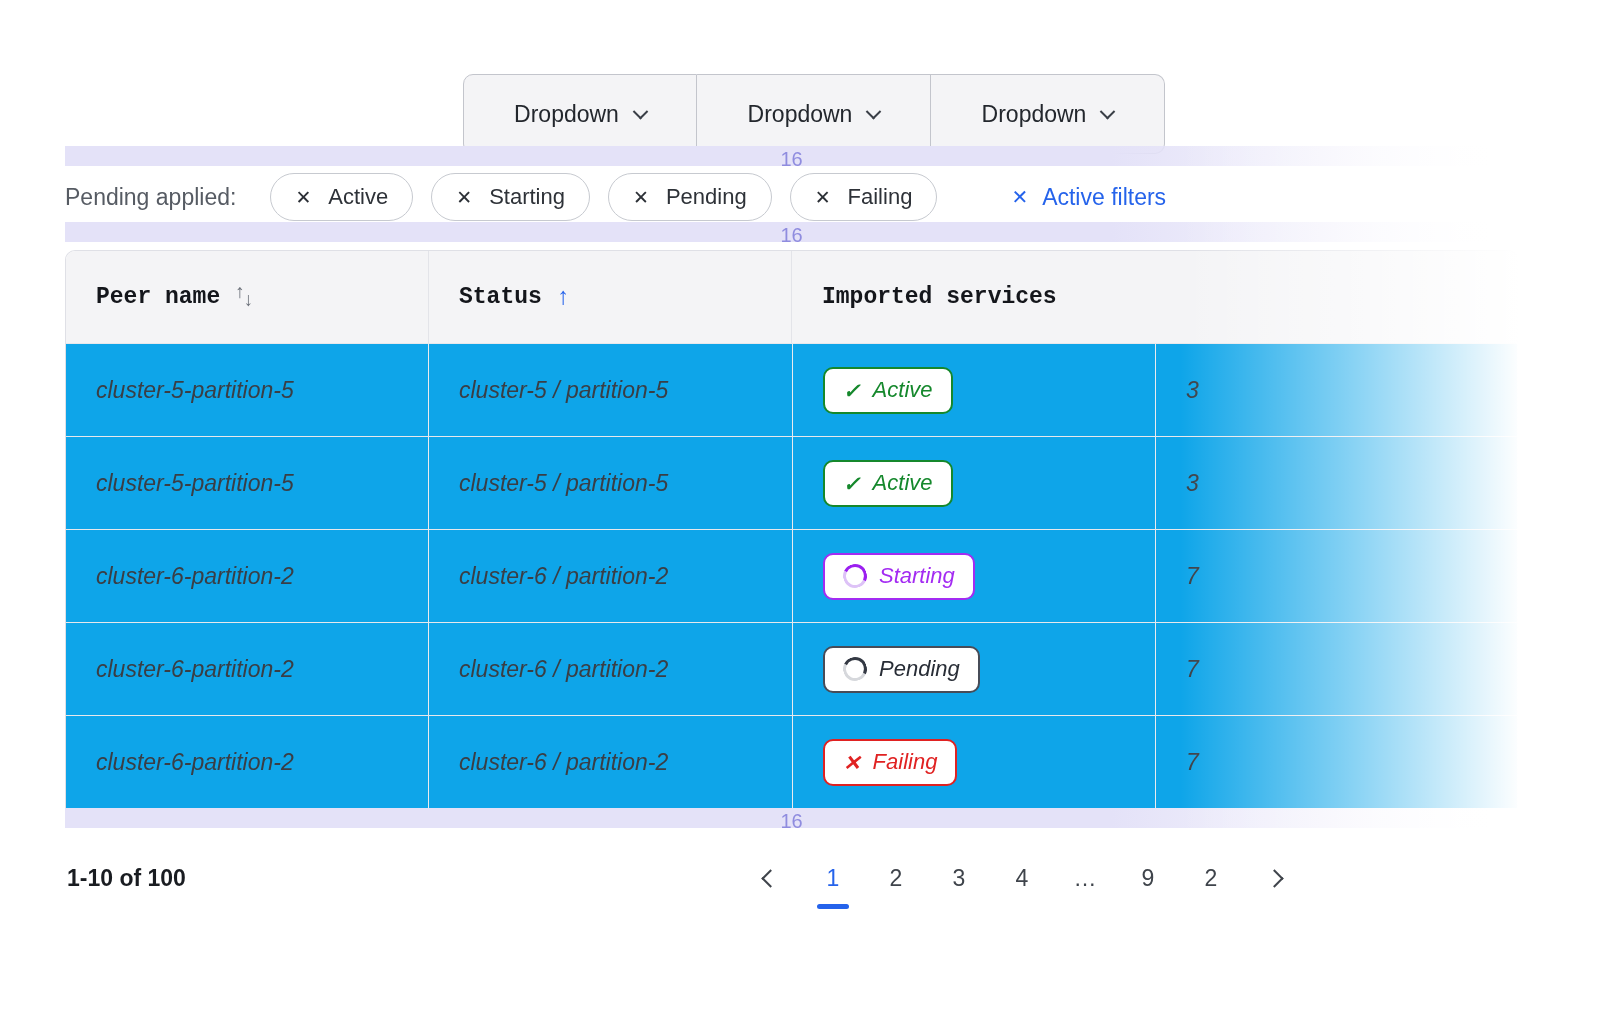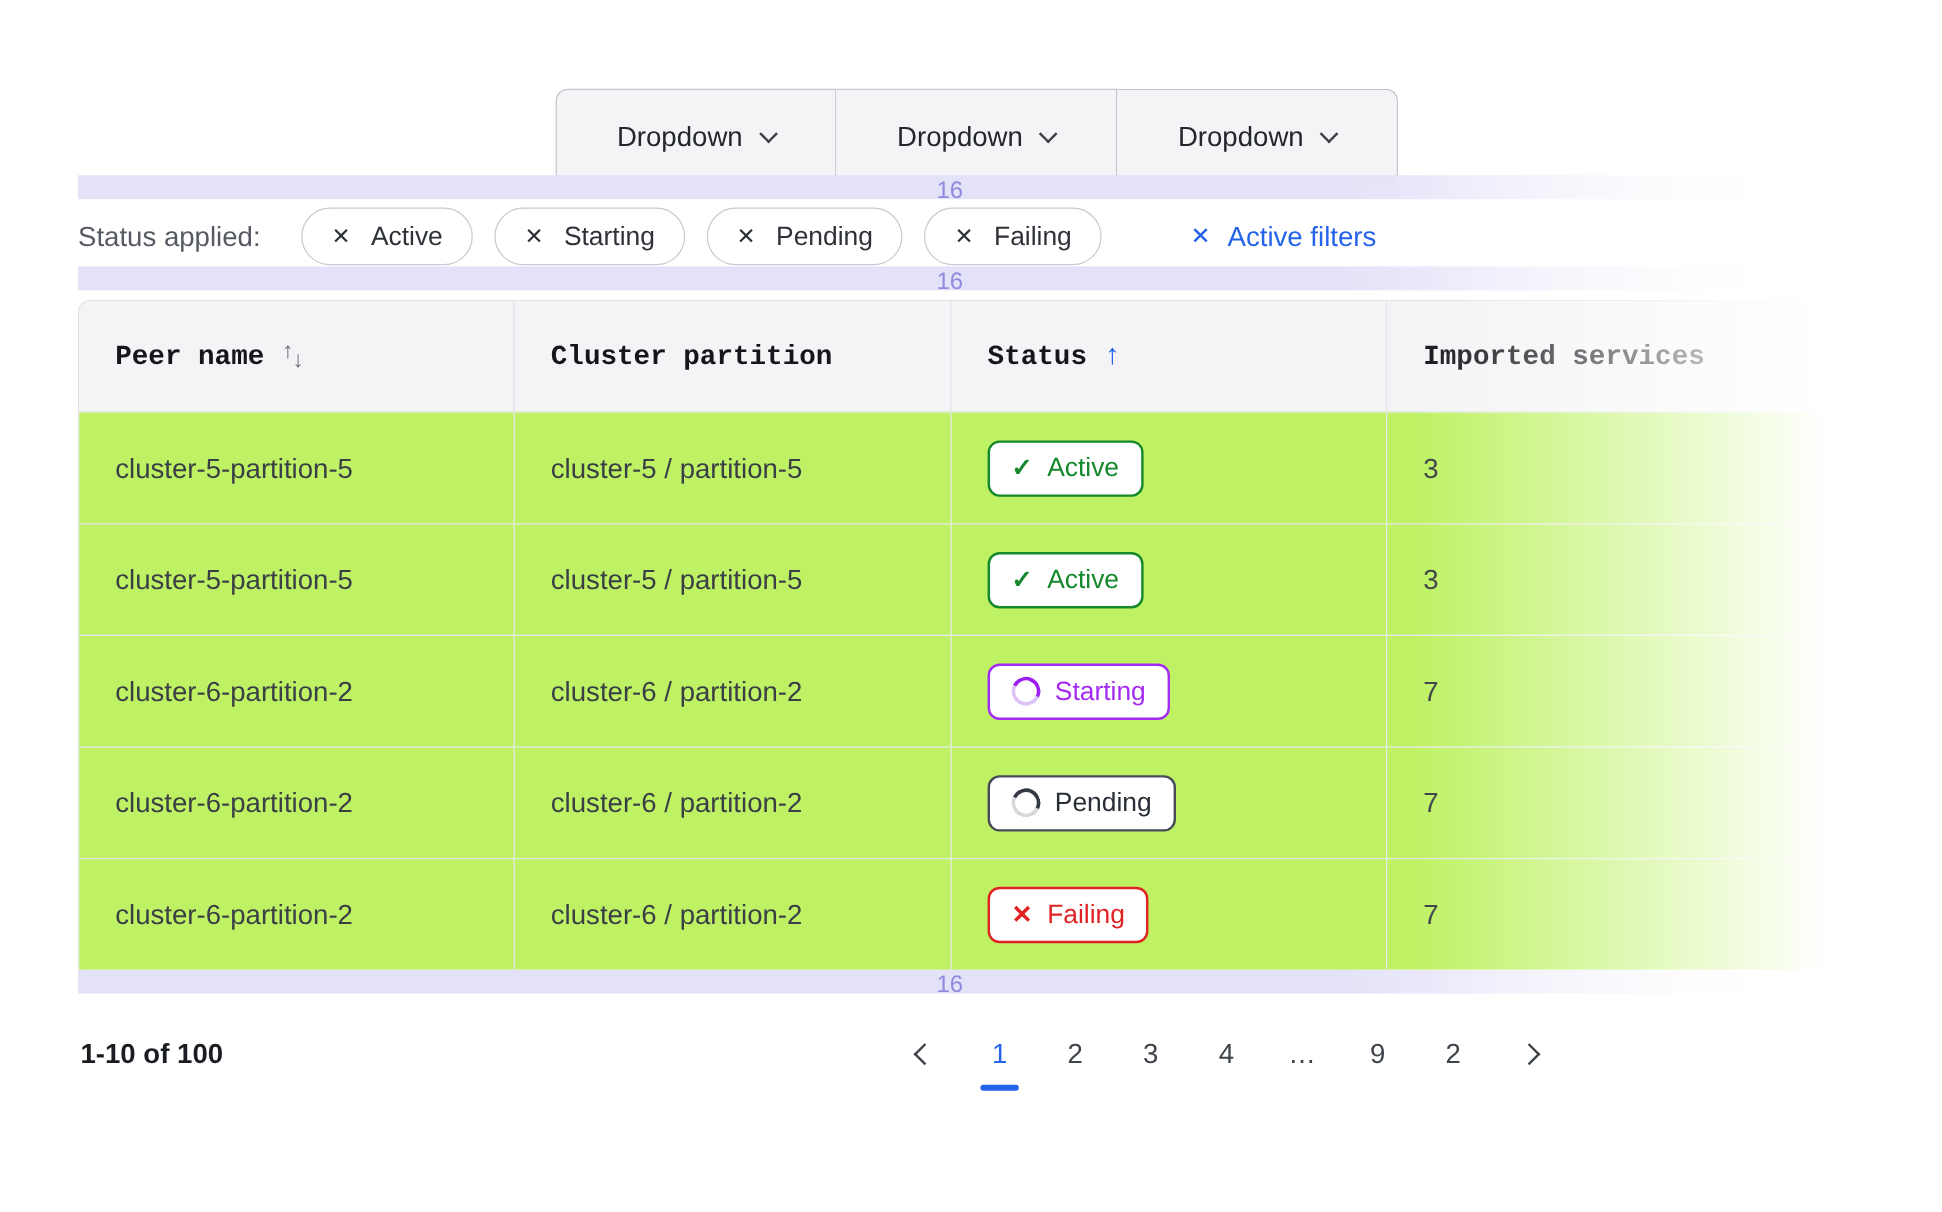--- a/index.html
+++ b/index.html
@@ -49,21 +49,21 @@
     border:1.5px solid #dfe0e6; border-bottom:none; border-radius:10px 10px 0 0; }
   .thead { display:flex; height:92px; background:#f4f4f6; border-radius:9px 9px 0 0; }
   .th { display:flex; align-items:center; gap:14px; padding-left:30px;
     font-size:23px; font-weight:700; color:#14161b; border-right:1px solid #e3e4e9;font-family:Liberation Mono, monospace; }
   .th:last-child, .td:last-child { border-right:none; }
   .col-0 { width:363px; } .col-1 { width:364px; } .col-2 { width:363px; } .col-3 { width:361px; }
   .sort-both { display:inline-flex; color:#6d727b; font-size:19px; font-weight:400; }
   .sort-both .up { transform:translateY(-4px); }
   .sort-both .down { transform:translateY(4px); margin-left:-3px; }
   .sort-asc { color:#2563eb; font-size:24px; font-weight:400; }
-  .trow { display:flex; height:93px; border-top:1px solid #e7e8ec; background:#bef264; }
+  .trow { display:flex; height:93px; border-top:1px solid #e7e8ec; background:#0ea5e9;font-style:italic; }
   .td { display:flex; align-items:center; padding-left:30px; font-size:23px;
     color:#3a3e45; border-right:1px solid #eaebef; }
 
   
   .badge { display:inline-flex; align-items:center; gap:12px; height:47px; padding:0 18px;
     border-radius:10px; border:2px solid; font-size:22px; font-weight:500; background:#fff; }
   .badge .b-icon { font-size:21px; line-height:1; font-weight:700; }
   .badge.active  { color:#15882c; border-color:#15882c; }
   .badge.failing { color:#e02222; border-color:#e02222; }
   .badge.starting { color:#a32bf2; border-color:#a32bf2; }
@@ -113,21 +113,21 @@
       <span class="dd-label">Dropdown</span>
       <span class="chev-down"></span>
     </div>
   </div>
 
   <div class="spacer spacer-1">16</div>
   <div class="spacer spacer-2">16</div>
   <div class="spacer spacer-3">16</div>
 
   <div class="filters">
-    <span class="filters-label">Status applied:</span>
+    <span class="filters-label">Pending applied:</span>
     <span class="chip">
       <span class="chip-x">✕</span>
       <span class="chip-label">Active</span>
     </span>
     <span class="chip">
       <span class="chip-x">✕</span>
       <span class="chip-label">Starting</span>
     </span>
     <span class="chip">
       <span class="chip-x">✕</span>
@@ -144,23 +144,20 @@
   </div>
 
   <div class="table">
     <div class="thead">
       <div class="th col-0">
         <span>Peer name</span>
         <span class="sort-both">
           <span class="up">↑</span>
           <span class="down">↓</span>
         </span>
-      </div>
-      <div class="th col-1">
-        <span>Cluster partition</span>
       </div>
       <div class="th col-2">
         <span>Status</span>
         <span class="sort-asc">↑</span>
       </div>
       <div class="th col-3">
         <span>Imported services</span>
       </div>
     </div>
 

